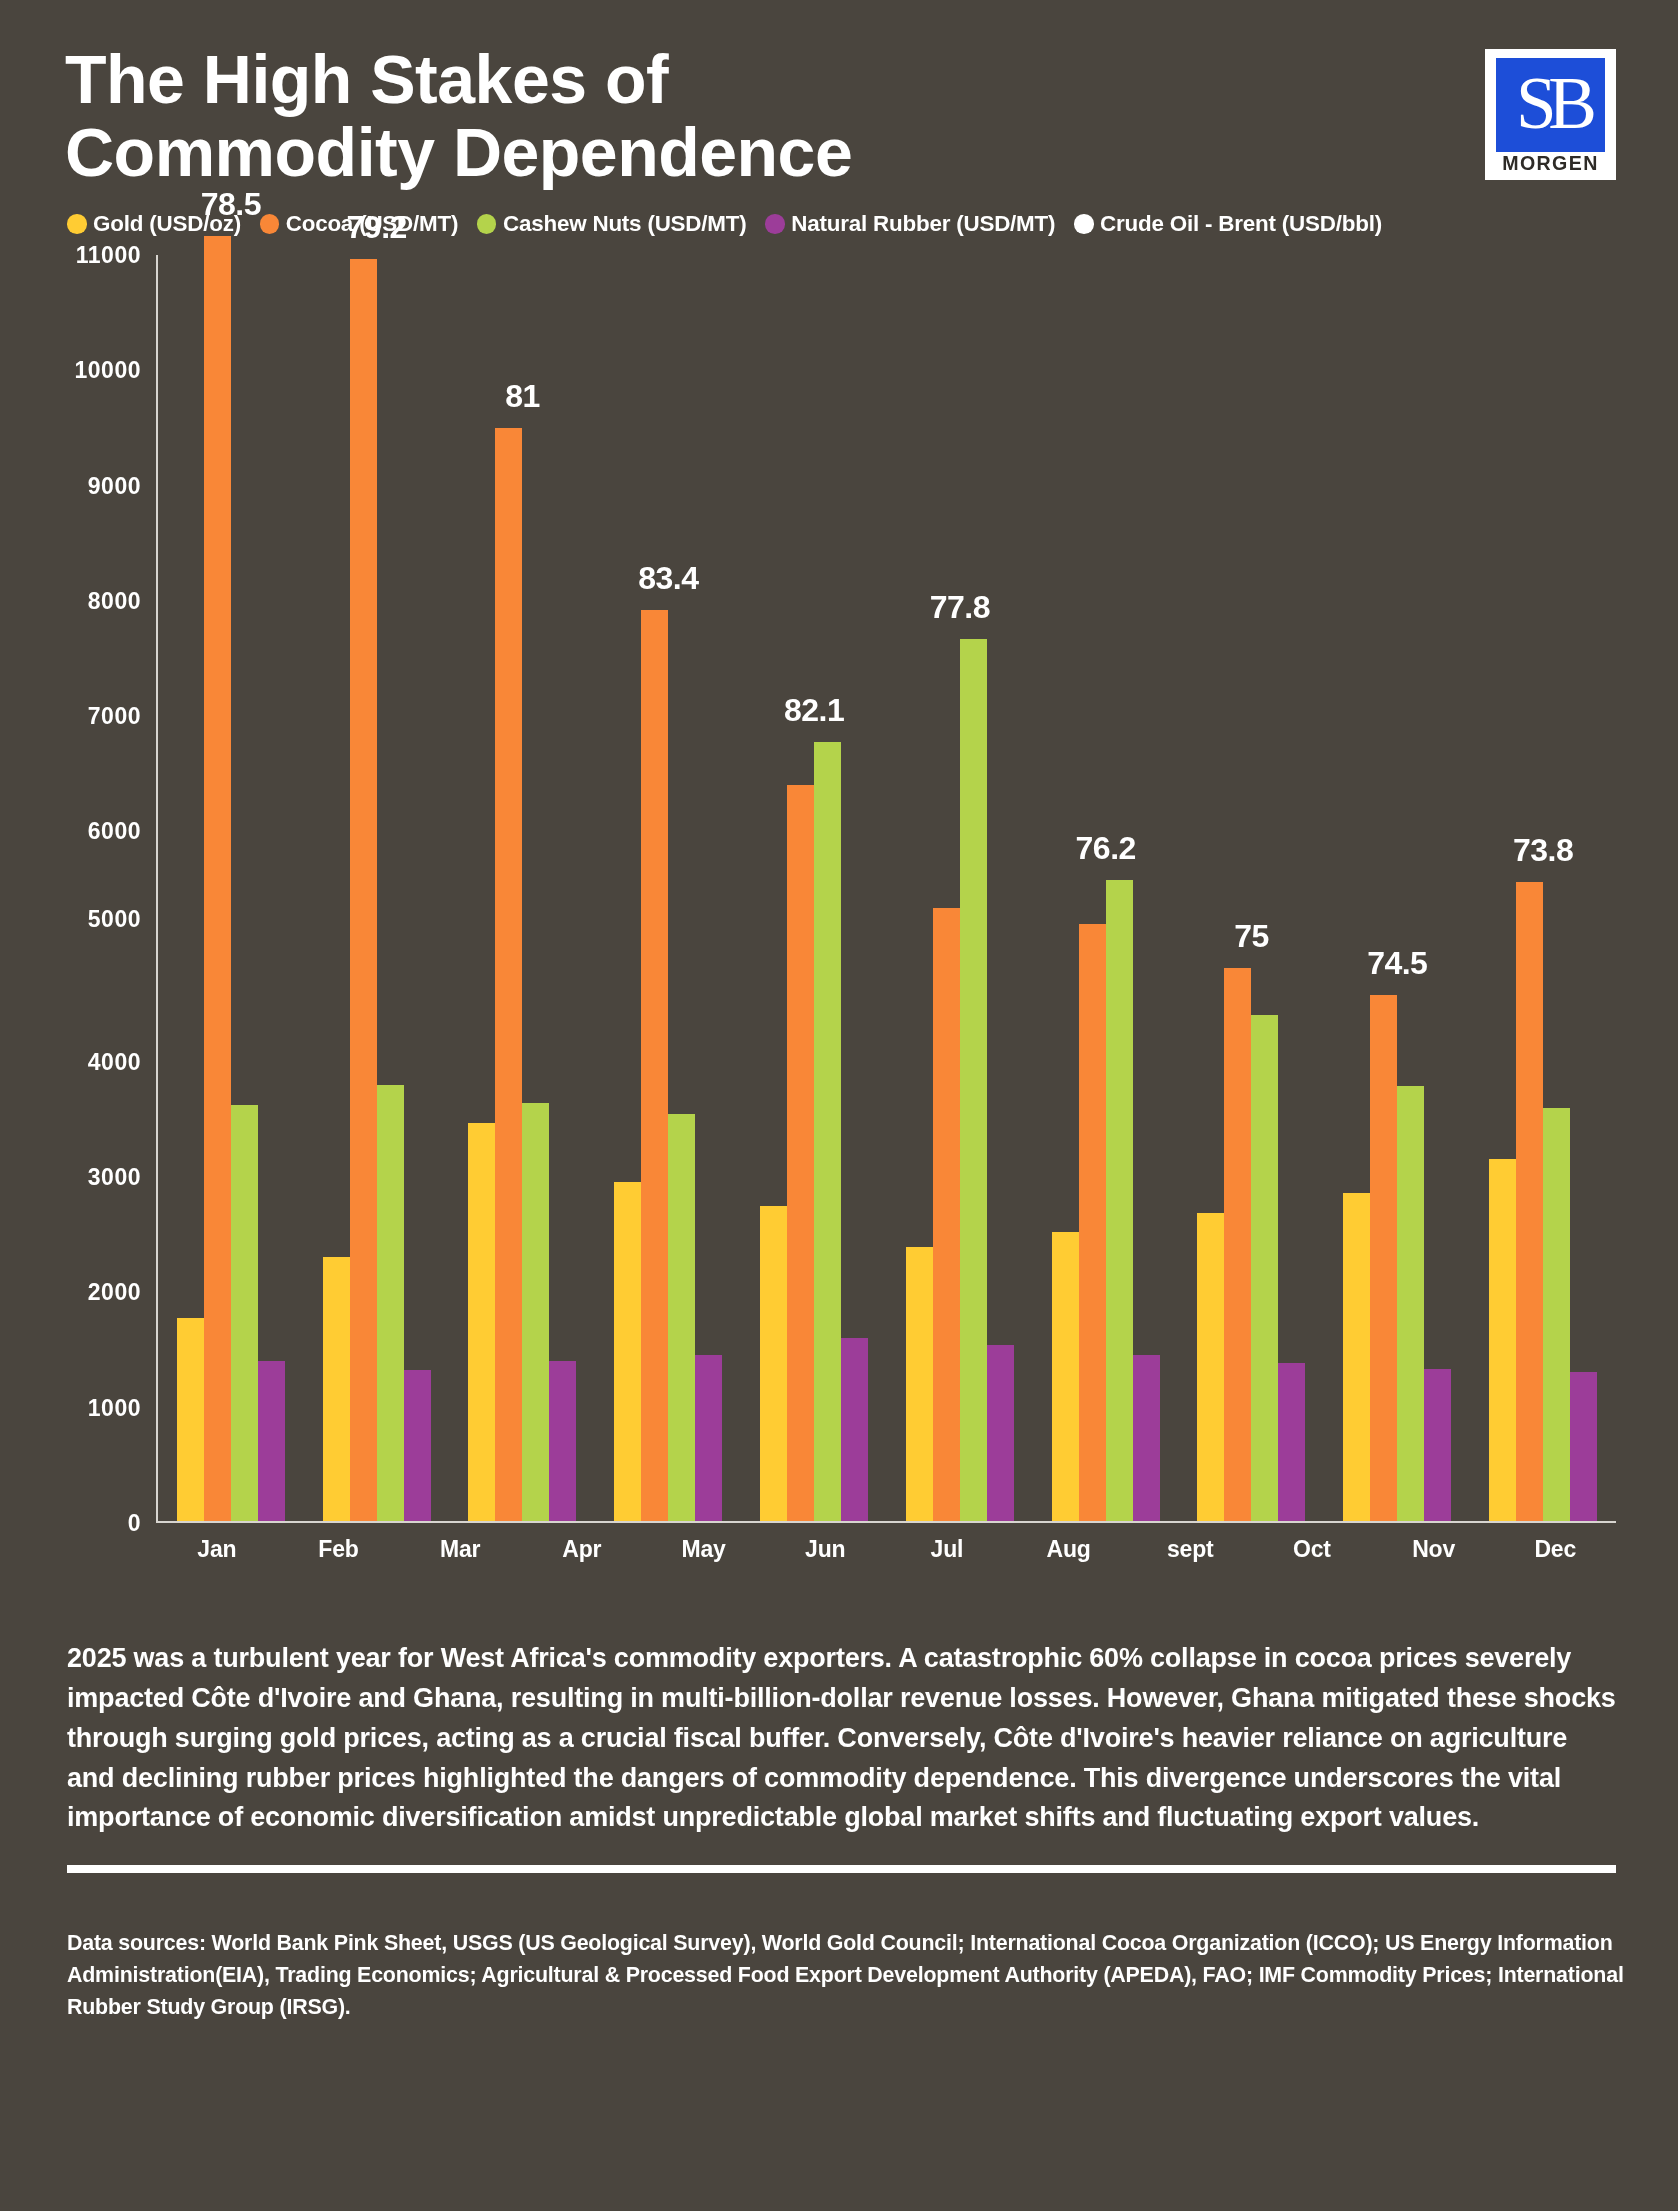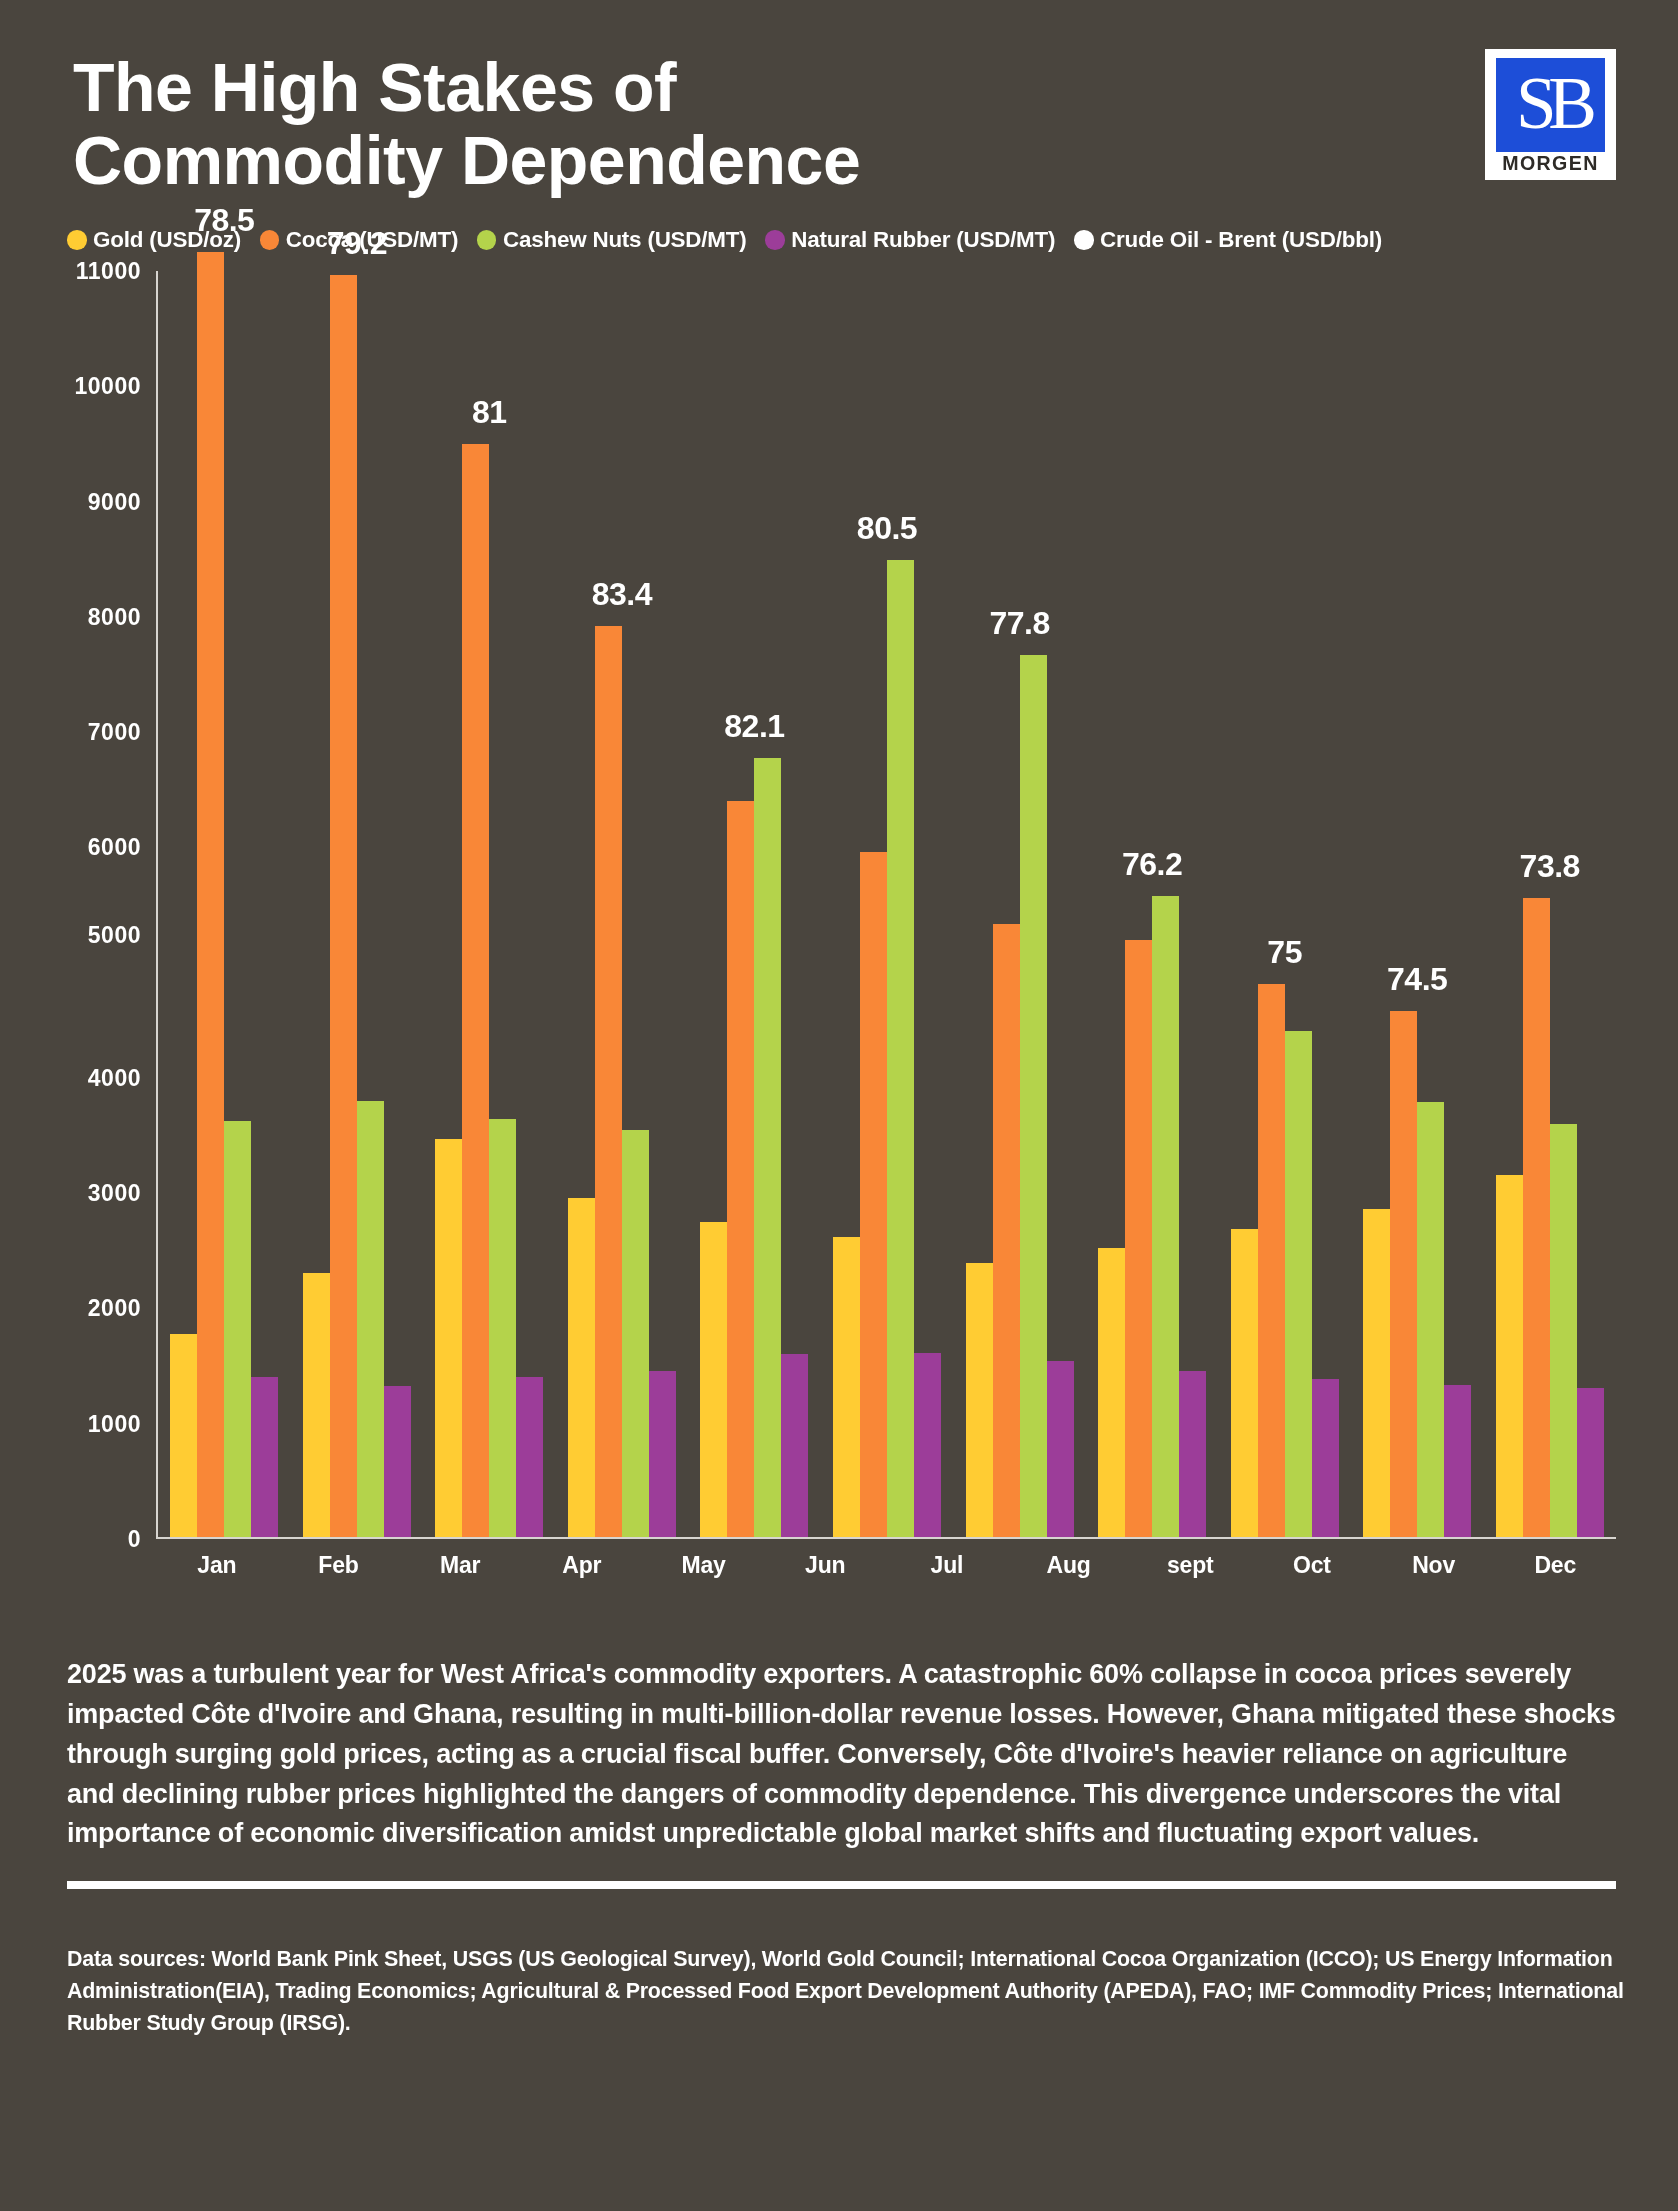--- a/index.html
+++ b/index.html
@@ -32,21 +32,21 @@
     align-items: flex-start;
     padding: 43px 62px 0 65px;
     box-sizing: border-box;
   }
   .title {
     font-size: 68px;
     font-weight: bold;
     line-height: 1.07;
     letter-spacing: -0.5px;
     white-space: pre-line;
-    margin: 8px;
+    margin: 0;
     font-stretch: condensed;
   }
 
   
   .logo {
     width: 131px;
     height: 131px;
     background: #ffffff;
     box-sizing: border-box;
     padding: 9.3px 11.2px 5.6px 11.2px;
@@ -303,27 +303,20 @@
               <div class="oil-label" style="bottom: 924px;">83.4</div>
             </div>
             <div class="group">
               <div class="bar" title="Gold (USD/oz) May: 2730" style="height: 315px; background: rgb(255, 204, 51);"></div>
               <div class="bar" title="Cocoa (USD/MT) May: 6390" style="height: 736px; background: rgb(249, 135, 55);"></div>
               <div class="bar" title="Cashew Nuts (USD/MT) May: 6760" style="height: 779px; background: rgb(180, 211, 75);"></div>
               <div class="bar" title="Natural Rubber (USD/MT) May: 1590" style="height: 183px; background: rgb(156, 61, 153);"></div>
               <div class="oil-label" style="bottom: 792px;">82.1</div>
             </div>
             <div class="group">
-              <div class="bar" title="Gold (USD/oz) Jun: 2600" style="height: 300px; background: rgb(255, 204, 51);"></div>
-              <div class="bar" title="Cocoa (USD/MT) Jun: 5940" style="height: 685px; background: rgb(249, 135, 55);"></div>
-              <div class="bar" title="Cashew Nuts (USD/MT) Jun: 8480" style="height: 977px; background: rgb(180, 211, 75);"></div>
-              <div class="bar" title="Natural Rubber (USD/MT) Jun: 1600" style="height: 184px; background: rgb(156, 61, 153);"></div>
-              <div class="oil-label" style="bottom: 990px;">80.5</div>
-            </div>
-            <div class="group">
               <div class="bar" title="Gold (USD/oz) Jul: 2380" style="height: 274px; background: rgb(255, 204, 51);"></div>
               <div class="bar" title="Cocoa (USD/MT) Jul: 5320" style="height: 613px; background: rgb(249, 135, 55);"></div>
               <div class="bar" title="Cashew Nuts (USD/MT) Jul: 7650" style="height: 882px; background: rgb(180, 211, 75);"></div>
               <div class="bar" title="Natural Rubber (USD/MT) Jul: 1530" style="height: 176px; background: rgb(156, 61, 153);"></div>
               <div class="oil-label" style="bottom: 895px;">77.8</div>
             </div>
             <div class="group">
               <div class="bar" title="Gold (USD/oz) Aug: 2510" style="height: 289px; background: rgb(255, 204, 51);"></div>
               <div class="bar" title="Cocoa (USD/MT) Aug: 5180" style="height: 597px; background: rgb(249, 135, 55);"></div>
               <div class="bar" title="Cashew Nuts (USD/MT) Aug: 5560" style="height: 641px; background: rgb(180, 211, 75);"></div>

